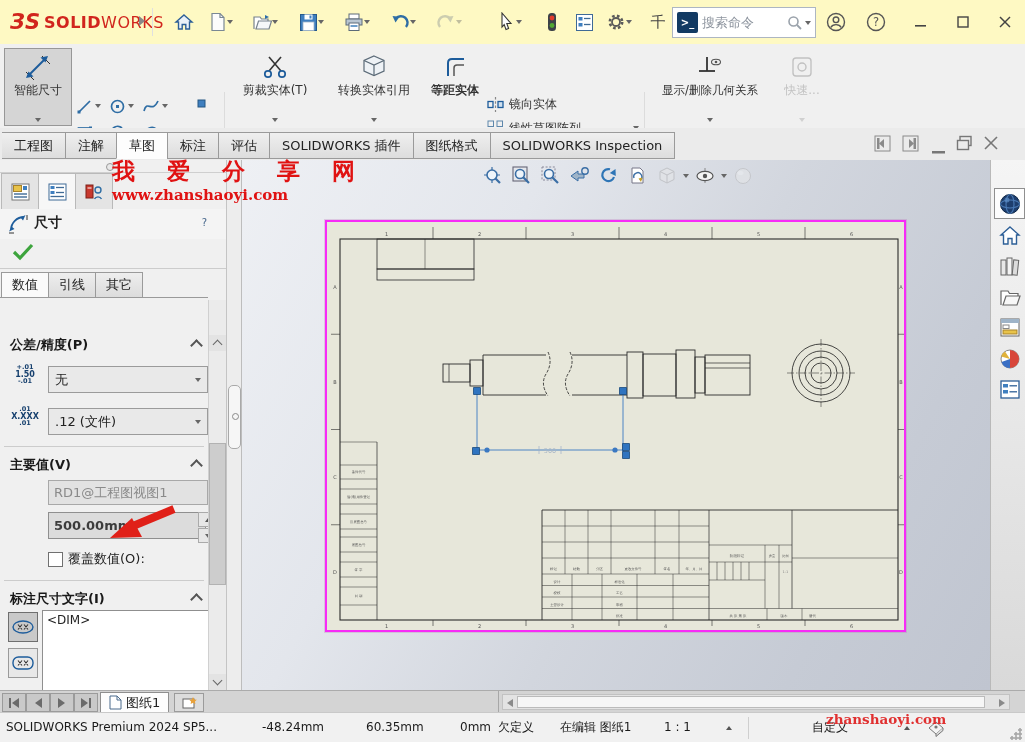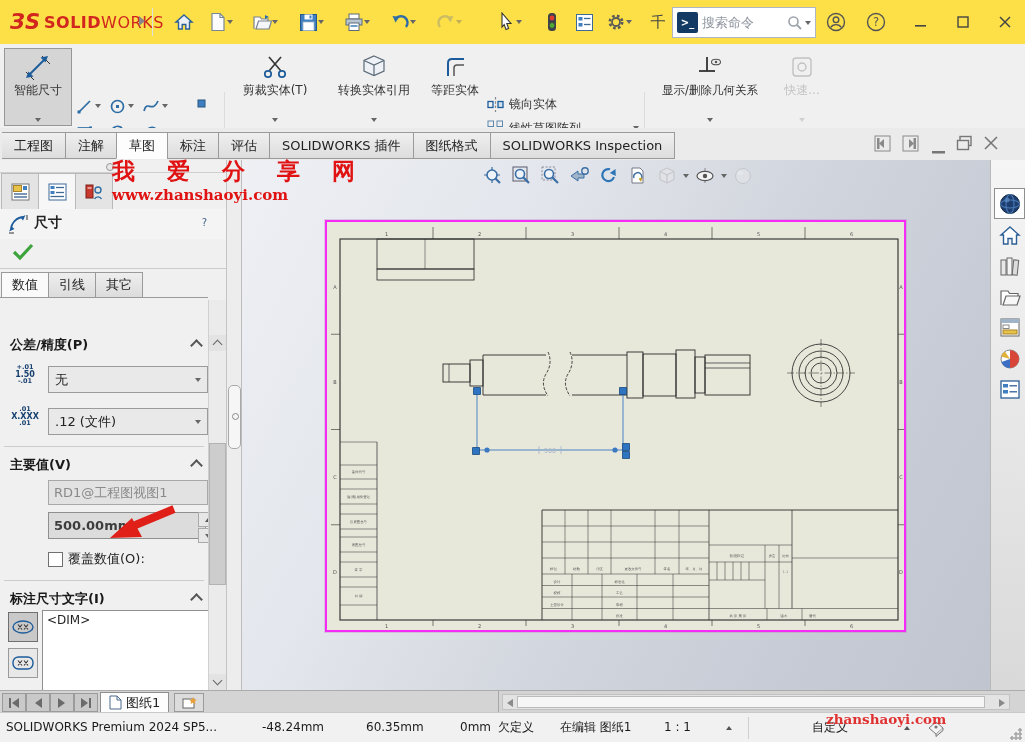--- a/index.html
+++ b/index.html
@@ -1,20 +1,20 @@
 <!DOCTYPE html>
 <html><head>
 <meta charset="utf-8">
 <style>
 html,body{margin:0;padding:0;background:#888;}
 .app{position:relative;width:1025px;height:742px;background:#fff;overflow:hidden;
   font-family:"DejaVu Sans","Liberation Sans",sans-serif;color:#222;font-size:12px;}
 .ab{position:absolute;}
 
-.titlebar{left:0;top:0;width:1025px;height:44px;background:#fde047;border-bottom:1px solid #e4e4e4;}
+.titlebar{left:0;top:0;width:1025px;height:44px;background:#fef9c3;border-bottom:1px solid #e4e4e4;}
 .logo{left:10px;top:9px;height:26px;display:flex;align-items:center;color:#d1251d;}
 .logo .pre{font-style:italic;font-weight:bold;font-size:21px;margin-right:4px;}
 .logo .b1{font-weight:bold;font-size:16px;letter-spacing:.5px;}
 .logo .b2{font-weight:normal;font-size:16px;letter-spacing:.5px;}
 .tb{width:28px;height:30px;top:7px;display:flex;align-items:center;justify-content:center;border-radius:2px;}
 .tb.dis{opacity:.38;}
 .cdd{width:0;height:0;border-left:3.5px solid transparent;border-right:3.5px solid transparent;border-top:4px solid #666;top:20px;}
 .vline{width:1px;background:#e0e0e0;}
 .searchbox{left:672px;top:7px;width:142px;height:29px;border:1px solid #adb6c2;background:#fff;display:flex;align-items:center;}
 .termicon{width:21px;height:21px;background:#123a63;margin-left:4px;border-radius:2px;color:#fff;font-size:10px;font-weight:bold;display:flex;align-items:center;justify-content:center;}
@@ -335,21 +335,21 @@
       <span class="rlb">转换实体引用</span>
       <span class="cdd bdd" style="position:static;"></span>
     </div>
     <div class="ab bigbtn" style="left:427px;width:54px;">
       <span class="ric">
         <svg width="24" height="24">
             <path d="M5 21 V8 Q5 4 9 4 H21" fill="none" stroke="#1d5c9b" stroke-width="2"></path>
             <path d="M11 21 V13 Q11 10 14 10 H21" fill="none" stroke="#555" stroke-width="1.5"></path>
           </svg>
       </span>
-      <span class="rlb" style="width:52px;">等距实体</span>
+      <span class="rlb" style="width:52px;font-weight:bold;">等距实体</span>
     </div>
 
     <div class="ab" style="left:487px;top:48px;width:152px;">
       <div class="rrow">
         <svg width="17" height="17">
             <line x1="8.5" y1="1" x2="8.5" y2="16" stroke="#888" stroke-width="1.2" stroke-dasharray="2.5 1.8"></line>
             <rect x="1" y="5.5" width="5" height="6" fill="none" stroke="#1d5c9b" stroke-width="1.3"></rect>
             <rect x="11" y="5.5" width="5" height="6" fill="#cfe0ef" stroke="#1d5c9b" stroke-width="1.3"></rect>
           </svg>
         <span class="rlb">镜向实体</span>

